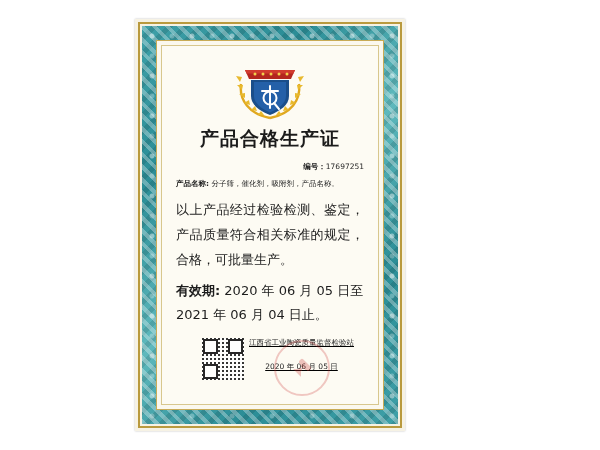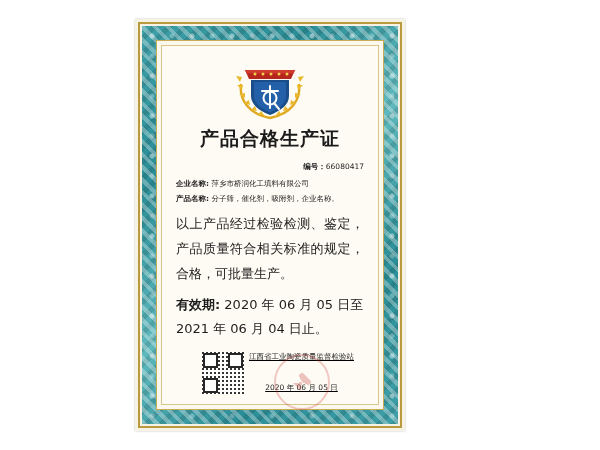--- a/index.html
+++ b/index.html
@@ -140,21 +140,21 @@
     text-align:center;
     margin-right:10px;
     position:relative;
   }
   .issuer{
     font-size:7.5px;
     color:#1d1d1d;
     white-space:nowrap;
   }
   .issue-date{
-    margin-top:21px;
+    margin-top:14px;
     font-size:7.5px;
     color:#1d1d1d;
     white-space:nowrap;
   }
   .seal{
     position:absolute;
     left:50%;top:2px;
     transform:translateX(-50%);
     width:52px;height:52px;
     border:2px solid rgba(198,40,40,.55);
@@ -225,31 +225,27 @@
             <path d="M41 43 l5 6"></path>
           </g>
         </svg>
       </div>
 
       <div class="title">产品合格生产证</div>
 
       <div class="body">
 
         <div class="row-right">
-          <span class="label">编号：</span><span>66080417</span>
-        </div>
-
-        <div class="line">
-          <span class="label">企业名称:</span>
-          <span>萍乡市桥润化工填料有限公司</span>
-        </div>
+          <span class="label">编号：</span><span>17697251</span>
+        </div>
+
 
         <div class="line">
           <span class="label">产品名称:</span>
-          <span>分子筛，催化剂，吸附剂，企业名称。</span>
+          <span>分子筛，催化剂，吸附剂，产品名称。</span>
         </div>
 
         <div class="para">以上产品经过检验检测、鉴定，产品质量符合相关标准的规定，合格，可批量生产。</div>
 
         <div class="valid">
           <span class="label">有效期:</span>
           <span>2020 年 06 月 05 日至 2021 年 06 月 04 日止。</span>
         </div>
       </div>
 

